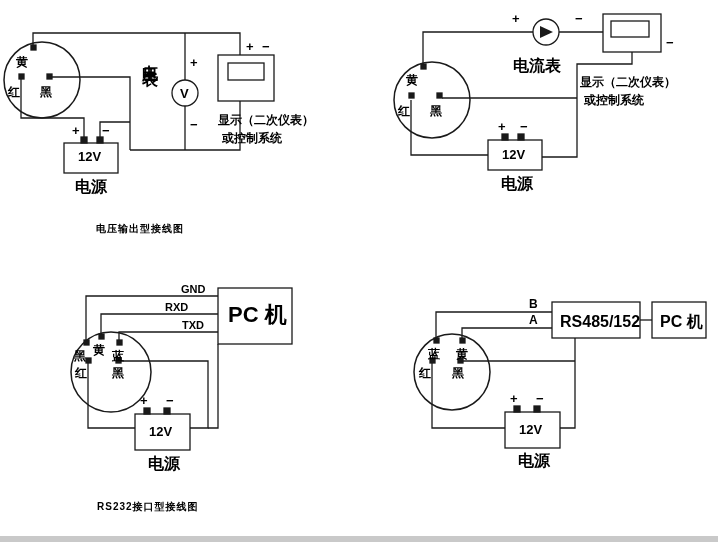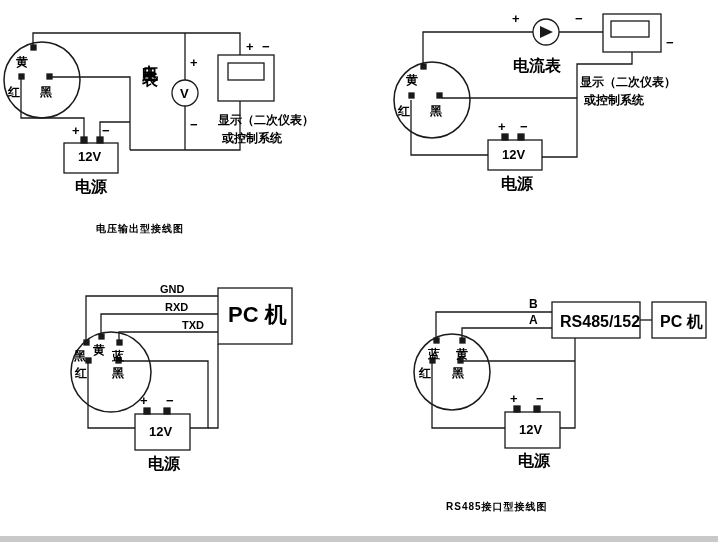--- a/index.html
+++ b/index.html
@@ -135,37 +135,37 @@
   <div class="t sign" style="left:498px;top:120px">+</div>
   <div class="t sign" style="left:520px;top:120px">−</div>
   <div class="t s13" style="left:502px;top:148px">12V</div>
   <div class="t s14" style="left:501px;top:176px">电源</div>
 
   <div class="t s12" style="left:74px;top:350px">黑</div>
   <div class="t s12" style="left:93px;top:344px">黄</div>
   <div class="t s12" style="left:112px;top:350px">蓝</div>
   <div class="t s12" style="left:75px;top:367px">红</div>
   <div class="t s12" style="left:112px;top:367px">黑</div>
-  <div class="t s11" style="left:160px;top:284px">GND</div>
+  <div class="t s11" style="left:181px;top:284px">GND</div>
   <div class="t s11" style="left:165px;top:302px">RXD</div>
   <div class="t s11" style="left:182px;top:320px">TXD</div>
   <div class="t s22" style="left:228px;top:304px">PC 机</div>
   <div class="t sign" style="left:140px;top:394px">+</div>
   <div class="t sign" style="left:166px;top:394px">−</div>
   <div class="t s13" style="left:149px;top:425px">12V</div>
   <div class="t s14" style="left:148px;top:456px">电源</div>
+  <div class="t title" style="left:97px;top:502px">RS232接口型接线图</div>
 
   <div class="t s12" style="left:428px;top:348px">蓝</div>
   <div class="t s12" style="left:456px;top:348px">黄</div>
   <div class="t s12" style="left:419px;top:367px">红</div>
   <div class="t s12" style="left:452px;top:367px">黑</div>
   <div class="t s12" style="left:529px;top:298px">B</div>
   <div class="t s12" style="left:529px;top:314px">A</div>
   <div class="t s14" style="left:560px;top:314px">RS485/152</div>
   <div class="t s14" style="left:660px;top:314px">PC 机</div>
   <div class="t sign" style="left:510px;top:392px">+</div>
   <div class="t sign" style="left:536px;top:392px">−</div>
   <div class="t s13" style="left:519px;top:423px">12V</div>
   <div class="t s14" style="left:518px;top:453px">电源</div>
-  <div class="t title" style="left:446px;top:502px">RS485接口型接线图</div>
 
   <div class="strip"></div>
 </div>
 
 </body></html>

